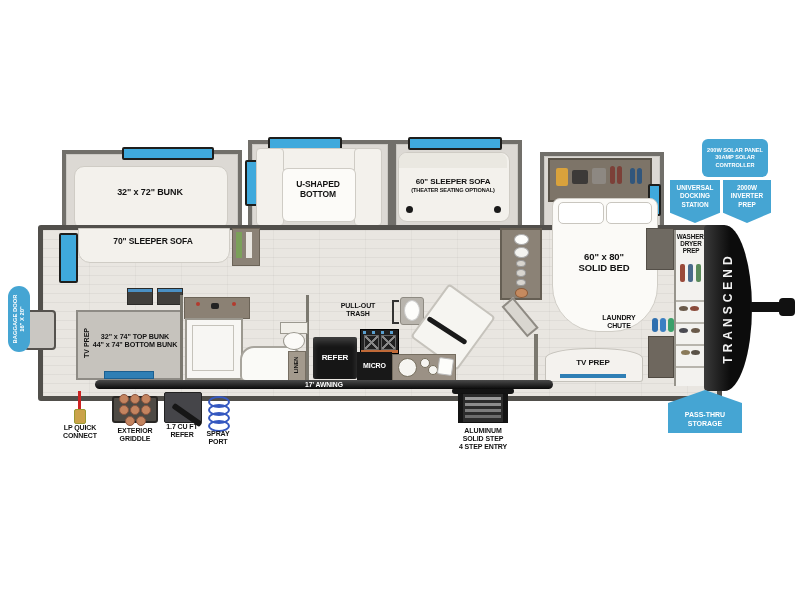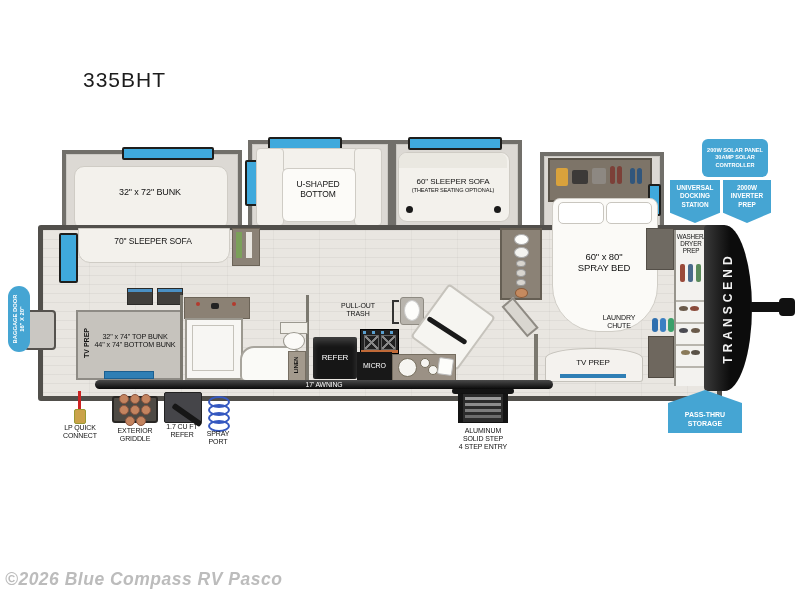--- a/index.html
+++ b/index.html
@@ -1,19 +1,19 @@
 <!DOCTYPE html>
 <html><head>
 <meta charset="utf-8">
 <style>
   html,body{margin:0;padding:0;background:#fff;}
   #canvas{position:relative;width:800px;height:600px;background:#ffffff;overflow:hidden;
           font-family:"Liberation Sans",sans-serif;}
   .abs{position:absolute;}
-  .lbl{position:absolute;font-weight:400;color:#121212;text-align:center;line-height:1.12;letter-spacing:-0.1px;}
+  .lbl{position:absolute;font-weight:700;color:#121212;text-align:center;line-height:1.12;letter-spacing:-0.1px;}
   .badge{position:absolute;background:#45a5d3;color:#fff;font-weight:700;text-align:center;
          display:flex;flex-direction:column;justify-content:center;line-height:1.3;}
   .win{position:absolute;background:#3fa9dc;border:2px solid #1e1e1c;border-radius:2px;}
   .slide{position:absolute;background:#dcd9d4;border:4px solid #716f6a;border-bottom:none;
          box-shadow:inset 0 0 0 1px rgba(0,0,0,.08);}
   .furn{position:absolute;background:#f3f1ec;border:1px solid #cfccc5;}
   .vrot{position:absolute;display:flex;flex-direction:column;align-items:center;justify-content:center;
         transform:rotate(-90deg);font-weight:700;color:#121212;text-align:center;}
   .body-floor{position:absolute;left:38px;top:225px;width:674px;height:166px;
         border:5px solid #514f4b;border-radius:3px;
@@ -24,21 +24,20 @@
                    linear-gradient(135deg,transparent 43%,#888 43% 57%,transparent 57%);}
   .coil{width:18px;height:8px;border:2px solid #3558c0;border-radius:50%;margin-top:-4px;}
   .shoe{position:absolute;border-radius:50%;width:9px;height:5px;}
   .wallseg{position:absolute;background:#7b786f;}
 </style>
 </head>
 <body>
 
 <div id="canvas">
 
-  <div class="lbl" style="left:83px;top:68px;font-size:21px;font-weight:500;letter-spacing:1px;color:#1c1c1c;">335BHT</div>
 
   <div class="slide" style="left:62px;top:150px;width:172px;height:82px;"></div>
   <div class="win" style="left:122px;top:147px;width:88px;height:9px;"></div>
   <div class="furn" style="left:74px;top:166px;width:152px;height:62px;border-radius:10px;"></div>
   <div class="lbl" style="left:74px;top:187px;width:152px;font-size:9px;">32" x 72" BUNK</div>
 
   <div class="slide" style="left:248px;top:140px;width:136px;height:92px;"></div>
   <div class="win" style="left:268px;top:137px;width:70px;height:9px;"></div>
   <div class="win" style="left:245px;top:160px;width:9px;height:42px;"></div>
   <div class="furn" style="left:256px;top:148px;width:124px;height:20px;border-radius:4px;"></div>
@@ -156,21 +155,21 @@
     <div style="width:11px;height:11px;border-radius:50%;background:#c58a5f;border:1px solid #8a5b3a;"></div>
   </div>
   <div class="abs" style="left:513px;top:297px;width:36px;height:11px;background:#d9d6d0;border:2px solid #8f8b84;transform:rotate(50deg);transform-origin:top left;"></div>
   <div class="wallseg" style="left:534px;top:334px;width:4px;height:52px;"></div>
 
   <div class="abs" style="left:552px;top:198px;width:104px;height:132px;background:#fbfaf7;border:1px solid #d0cdc6;border-radius:8px 8px 46px 46px;"></div>
   <div class="abs" style="left:558px;top:202px;width:44px;height:20px;background:#fff;border:1px solid #c9c6bf;border-radius:5px;"></div>
   <div class="abs" style="left:606px;top:202px;width:44px;height:20px;background:#fff;border:1px solid #c9c6bf;border-radius:5px;"></div>
   <div class="lbl" style="left:552px;top:252px;width:104px;font-size:9.5px;">
     <div>60" x 80"</div>
-    <div>SPRAY BED</div>
+    <div>SOLID BED</div>
   </div>
   <div class="lbl" style="left:588px;top:314px;width:62px;font-size:7px;">
     <div>LAUNDRY</div>
     <div>CHUTE</div>
   </div>
   <div class="abs" style="left:648px;top:336px;width:24px;height:40px;background:#6e675e;border:1px solid #504a42;"></div>
   <div class="abs" style="left:652px;top:318px;width:6px;height:14px;background:#2f6fae;border-radius:3px;"></div>
   <div class="abs" style="left:660px;top:318px;width:6px;height:14px;background:#3a7fc2;border-radius:3px;"></div>
   <div class="abs" style="left:668px;top:318px;width:6px;height:14px;background:#3aa06a;border-radius:3px;"></div>
   <div class="abs" style="left:676px;top:318px;width:6px;height:14px;background:#8a9094;border-radius:3px;"></div>
@@ -283,15 +282,14 @@
   <div class="badge" style="left:723px;top:180px;width:48px;height:43px;clip-path:polygon(0 0,100% 0,100% 76%,50% 100%,0 76%);justify-content:flex-start;padding-top:4px;box-sizing:border-box;font-size:6.4px;">
     <div>2000W</div>
     <div>INVERTER</div>
     <div>PREP</div>
   </div>
   <div class="badge" style="left:668px;top:390px;width:74px;height:43px;clip-path:polygon(50% 0,100% 30%,100% 100%,0 100%,0 30%);justify-content:flex-end;padding-bottom:5px;box-sizing:border-box;font-size:7px;z-index:9;">
     <div>PASS-THRU</div>
     <div>STORAGE</div>
   </div>
 
-  <div class="abs" style="left:5px;top:569px;font-size:17.5px;font-weight:700;font-style:italic;color:#bcbcbc;letter-spacing:.5px;">©2026 Blue Compass RV Pasco</div>
 
 </div>
 
 </body></html>

